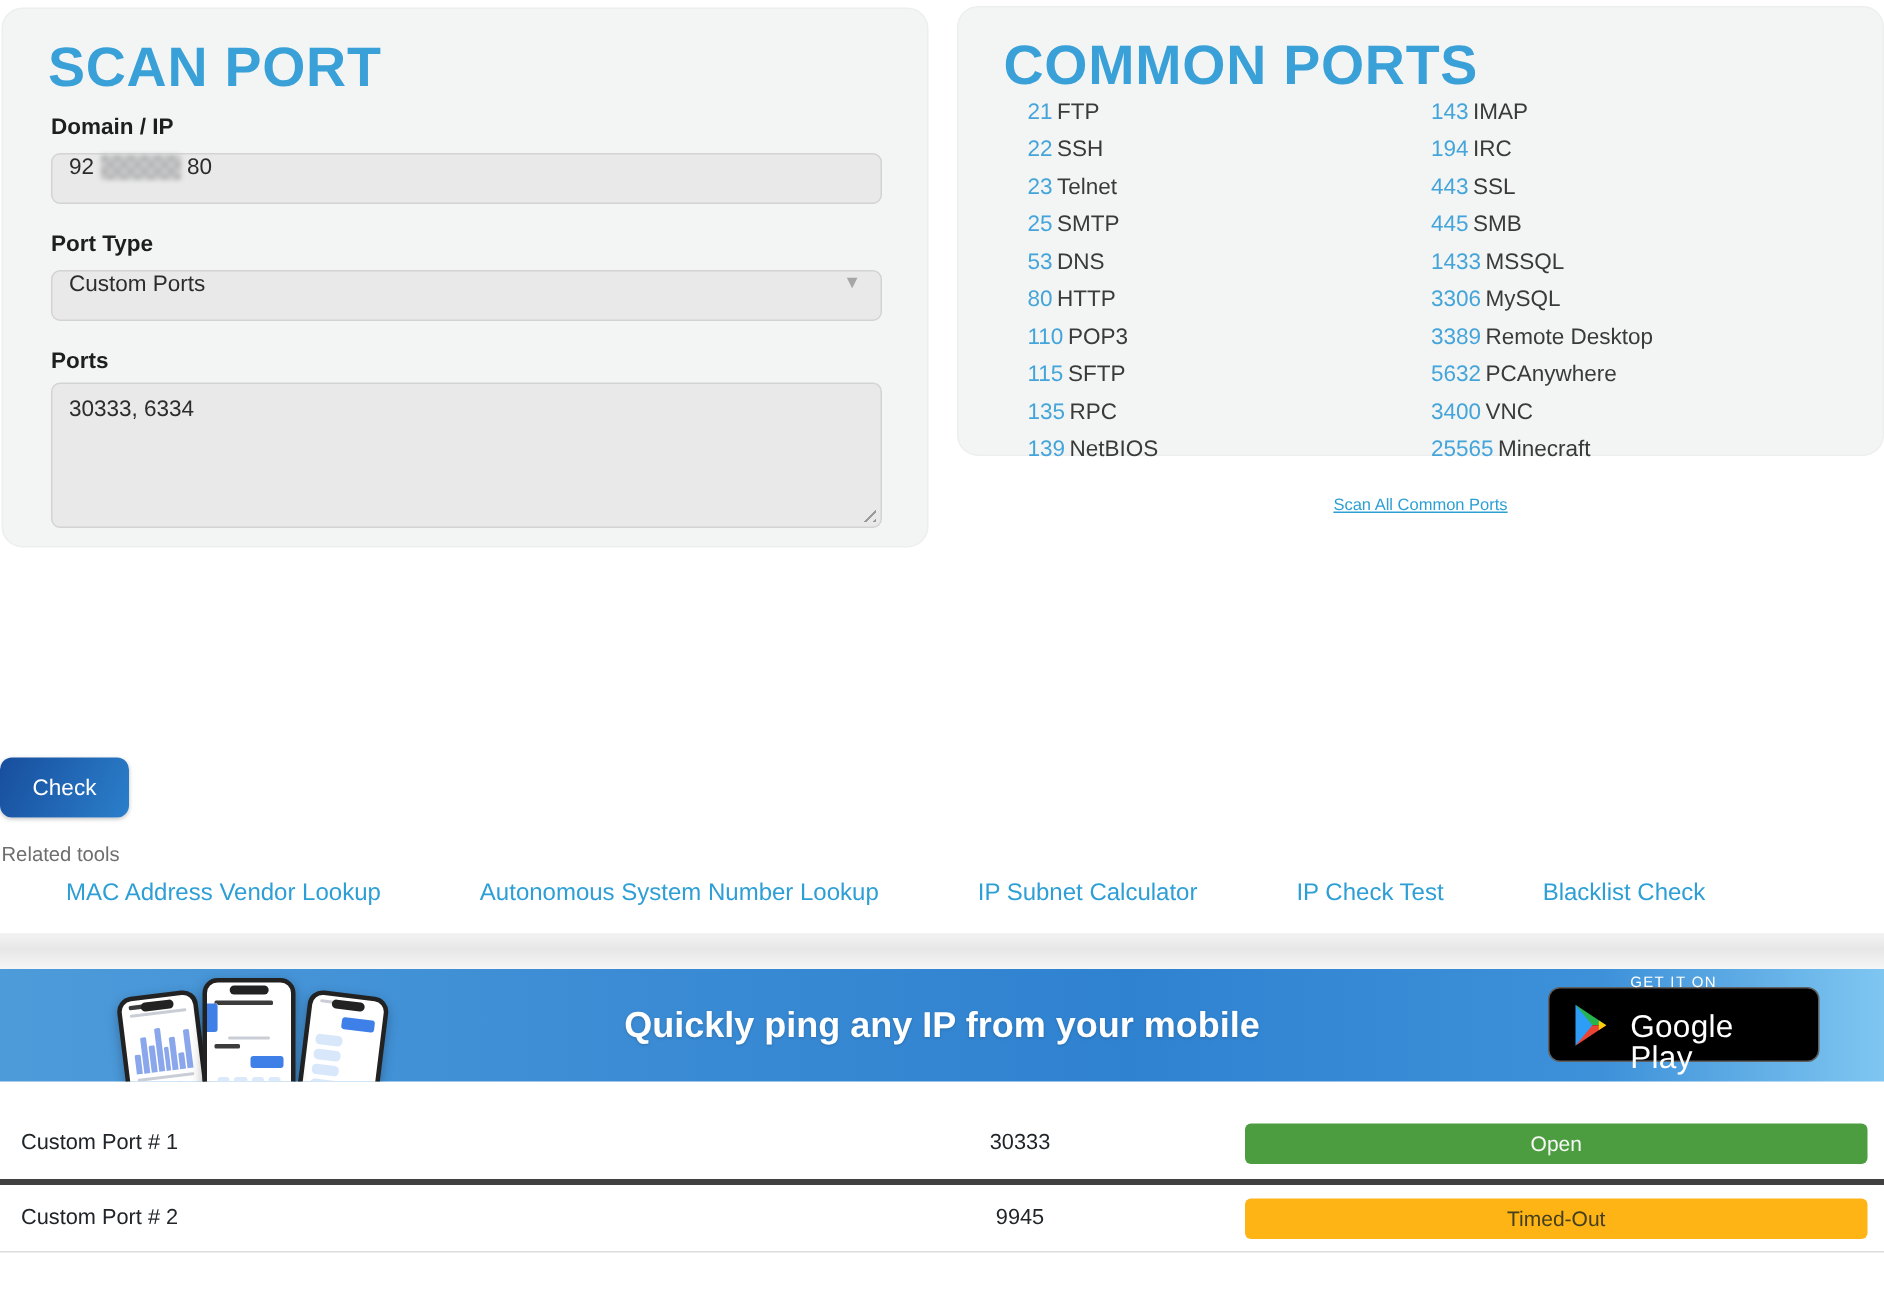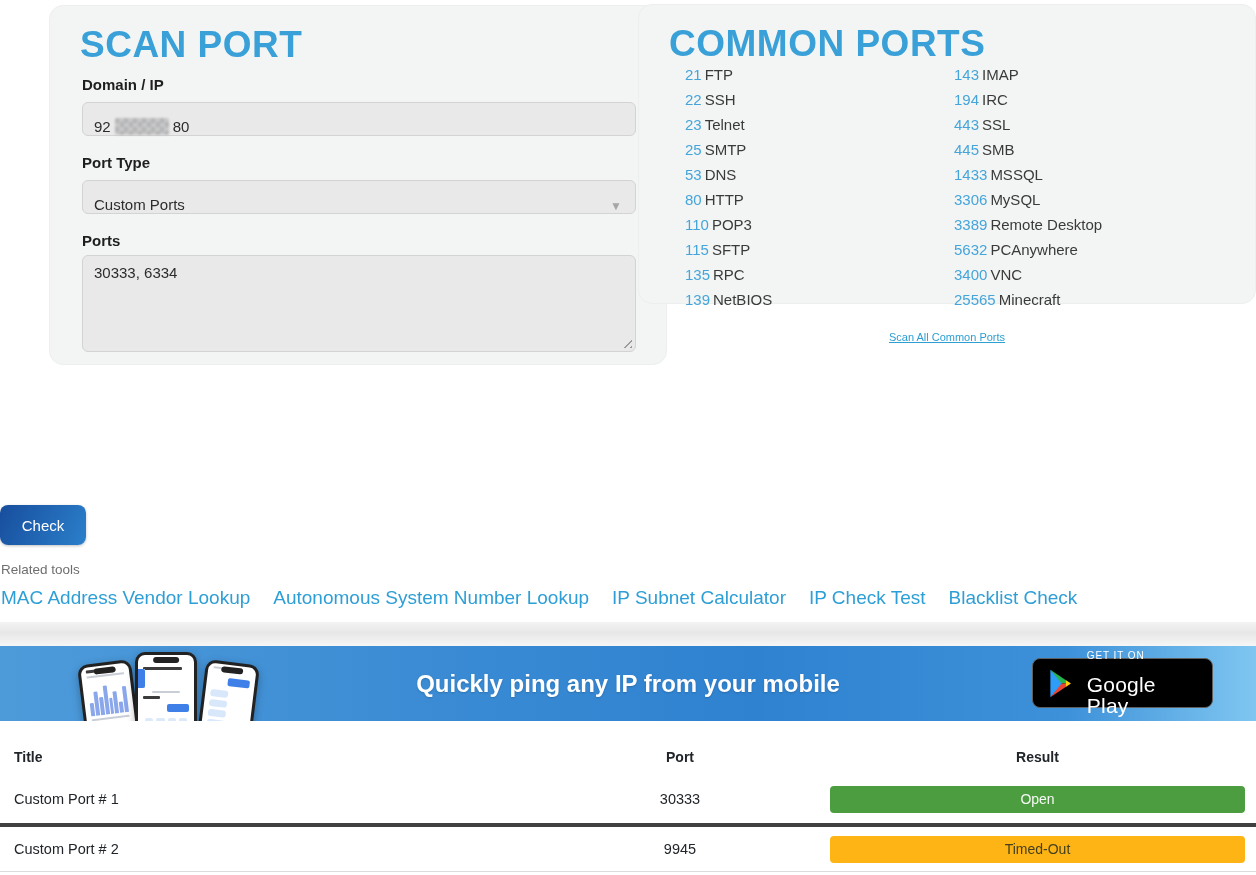--- a/index.html
+++ b/index.html
@@ -1,31 +1,31 @@
 <!DOCTYPE html>
 <html><head>
 <meta charset="utf-8">
 <style>
   * { margin:0; padding:0; box-sizing:border-box; }
   body { font-family:"Liberation Sans","DejaVu Sans",sans-serif; background:#fff; }
   .page { position:relative; width:1256px; height:875px; overflow:hidden; background:#fff; }
 
   
   .panel { position:absolute; background:#f3f5f4; border:1px solid #ecefee; border-radius:14px; }
-  .scan-panel   { left:1px;  top:5px; width:618px; height:360px;margin-left:48px; }
+  .scan-panel   { left:1px;  top:5px; width:618px; height:360px; }
   .common-panel { left:638px; top:4px; width:618px; height:300px; }
   .panel-title { position:absolute; left:30px; top:18px; font-size:37px; font-weight:700;
                  color:#3aa0d8; letter-spacing:.5px; white-space:nowrap; }
 
   .flabel { position:absolute; left:32px; font-size:15px; font-weight:700; color:#1e1e1e; }
   .lbl-domain { top:70px; } .lbl-porttype { top:148px; } .lbl-ports { top:226px; }
 
   .field { position:absolute; left:32px; width:554px; background:#e9e9e9;
            border:1px solid #d3d3d3; border-radius:6px; font-size:15px; color:#2c2c2c;
-           display:flex; align-items:flex-end; padding:0 11px; cursor:text; }
+           display:flex; align-items:flex-start; padding:0 11px; cursor:text; }
   .f-domain { top:96px; height:34px; }
   .f-select { top:174px; height:34px; justify-content:space-between; cursor:pointer; }
   .f-select .arrow { color:#a6a6a6; font-size:12px; margin-right:2px; }
   .f-textarea { top:249px; height:97px; align-items:flex-start; padding-top:8px; }
   .redact { display:inline-block; width:54px; height:17px; margin:0 4px; vertical-align:-3px;
             border-radius:2px; filter:blur(1.3px);
             background:repeating-conic-gradient(#c8c8c8 0% 25%, #b4b5b7 0% 50%) 0 0 / 9px 9px; }
   .resize-handle { position:absolute; right:3px; bottom:3px; width:12px; height:12px;
             clip-path:polygon(100% 0,100% 100%,0 100%);
             background:repeating-linear-gradient(315deg,#9a9a9a 0 1.5px,transparent 1.5px 4.5px); }
@@ -39,21 +39,21 @@
               font-size:11px; color:#2d9fd3; text-decoration:underline; cursor:pointer; }
 
   
   .check-btn { position:absolute; left:0; top:505px; width:86px; height:40px; border:none;
                border-radius:8px; color:#fff; font-size:15px; cursor:pointer;
                font-family:inherit;
                background:linear-gradient(115deg,#174e9d 0%,#2b7fcb 100%);
                box-shadow:0 1px 3px rgba(0,0,0,.25); }
   .related-label { position:absolute; left:1px; top:562px; font-size:13.5px; color:#6e6e6e; }
   .related-links { position:absolute; left:1px; top:587px; display:flex; gap:23px; }
-  .rlink { font-size:19px; color:#2e9fd6; text-decoration:none; cursor:pointer; white-space:nowrap; }
+  .rlink { font-size:16px; color:#2e9fd6; text-decoration:none; cursor:pointer; white-space:nowrap;padding-left:43px; }
 
   
   .pre-banner-strip { position:absolute; left:0; right:0; top:622px; height:24px;
         background:linear-gradient(180deg,#f3f3f3 0%,#e7e7e7 45%,#f6f6f6 100%); }
   .banner { position:absolute; left:0; right:0; top:646px; height:75px; overflow:hidden;
         background:linear-gradient(90deg,#4e9bda 0%,#3a8bd4 35%,#2f82d0 60%,#3d91d9 85%,#7fc6f1 100%); }
   .headline { position:absolute; left:0; right:0; top:50%; transform:translateY(-50%);
         text-align:center; color:#fff; font-size:24px; font-weight:700;
         text-shadow:0 1px 2px rgba(0,0,0,.18); }
 
@@ -252,25 +252,20 @@
         <polygon points="32,18.8 40,24 32,29.2" fill="#ffce06"></polygon>
       </svg>
       <span class="gp-text">
         <span class="gp-top">GET IT ON</span>
         <span class="gp-bottom">Google Play</span>
       </span>
     </a>
   </div>
 
   <div class="results">
-    <div class="rhead">
-      <div class="c-title">Title</div>
-      <div class="c-port">Port</div>
-      <div class="c-result">Result</div>
-    </div>
     <div class="rows">
 
         <div class="rrow">
           <div class="c-title">Custom Port # 1</div>
           <div class="c-port">30333</div>
           <div class="c-result">
             <span class="badge open">Open</span>
           </div>
         </div>
 

